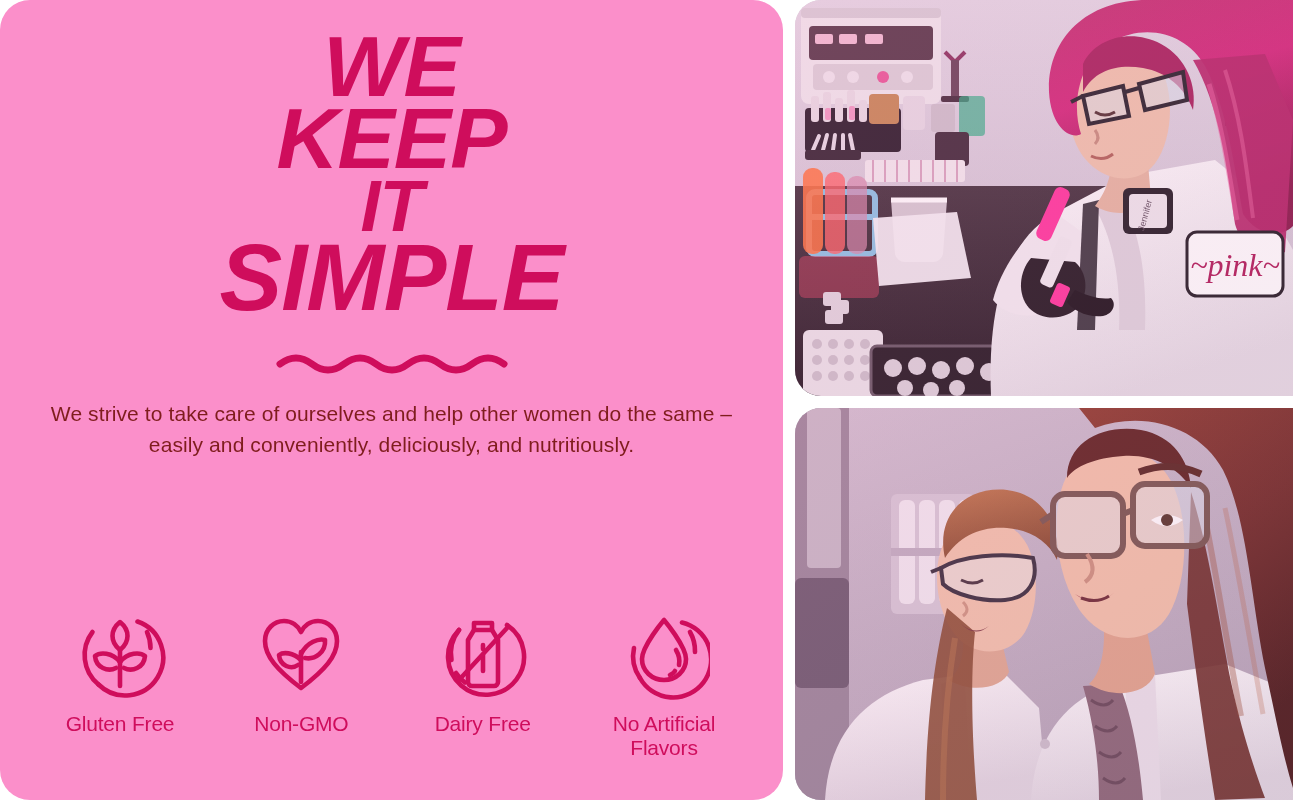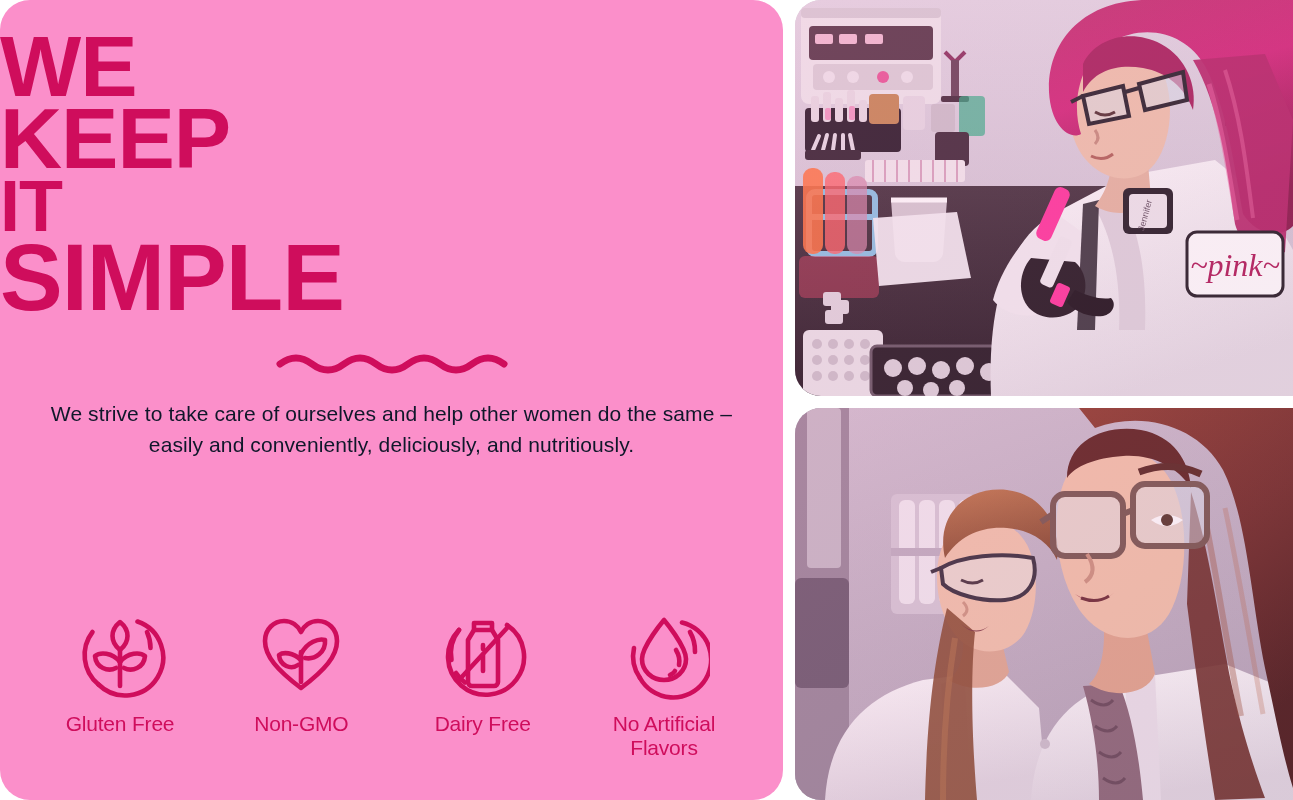--- a/index.html
+++ b/index.html
@@ -26,21 +26,23 @@
     width: 783px; height: 800px;
     background: #fb8fca;
     border-radius: 30px;
     overflow: hidden;
   }
 
   .headline {
     position: absolute;
     left: 0; top: 30px;
     width: 783px;
+    text-align: center;
     line-height: 0.84;
+    font-style: italic;
   }
   .headline .hl-line {
     display: block;
     font-family: "Liberation Sans", sans-serif;
     font-weight: 700;
     font-stretch: condensed;
     letter-spacing: -1px;
     color: #cf0d5c;
     text-transform: uppercase;
   }
@@ -62,21 +64,21 @@
     position: absolute;
     left: 28px; top: 398px;
     width: 727px;
     text-align: center;
     color: #cf0d5c;
   }
   .copy p {
     font-size: 21px;
     line-height: 1.48;
     font-weight: 400;
-    color: #0f172a;
+    color: #7f1d1d;
     letter-spacing: 0.1px;
   }
   .copy p.para-2 { margin-top: 26px; }
 
   
   .badges {
     position: absolute;
     left: 36px; top: 608px;
     width: 712px;
     display: flex;

